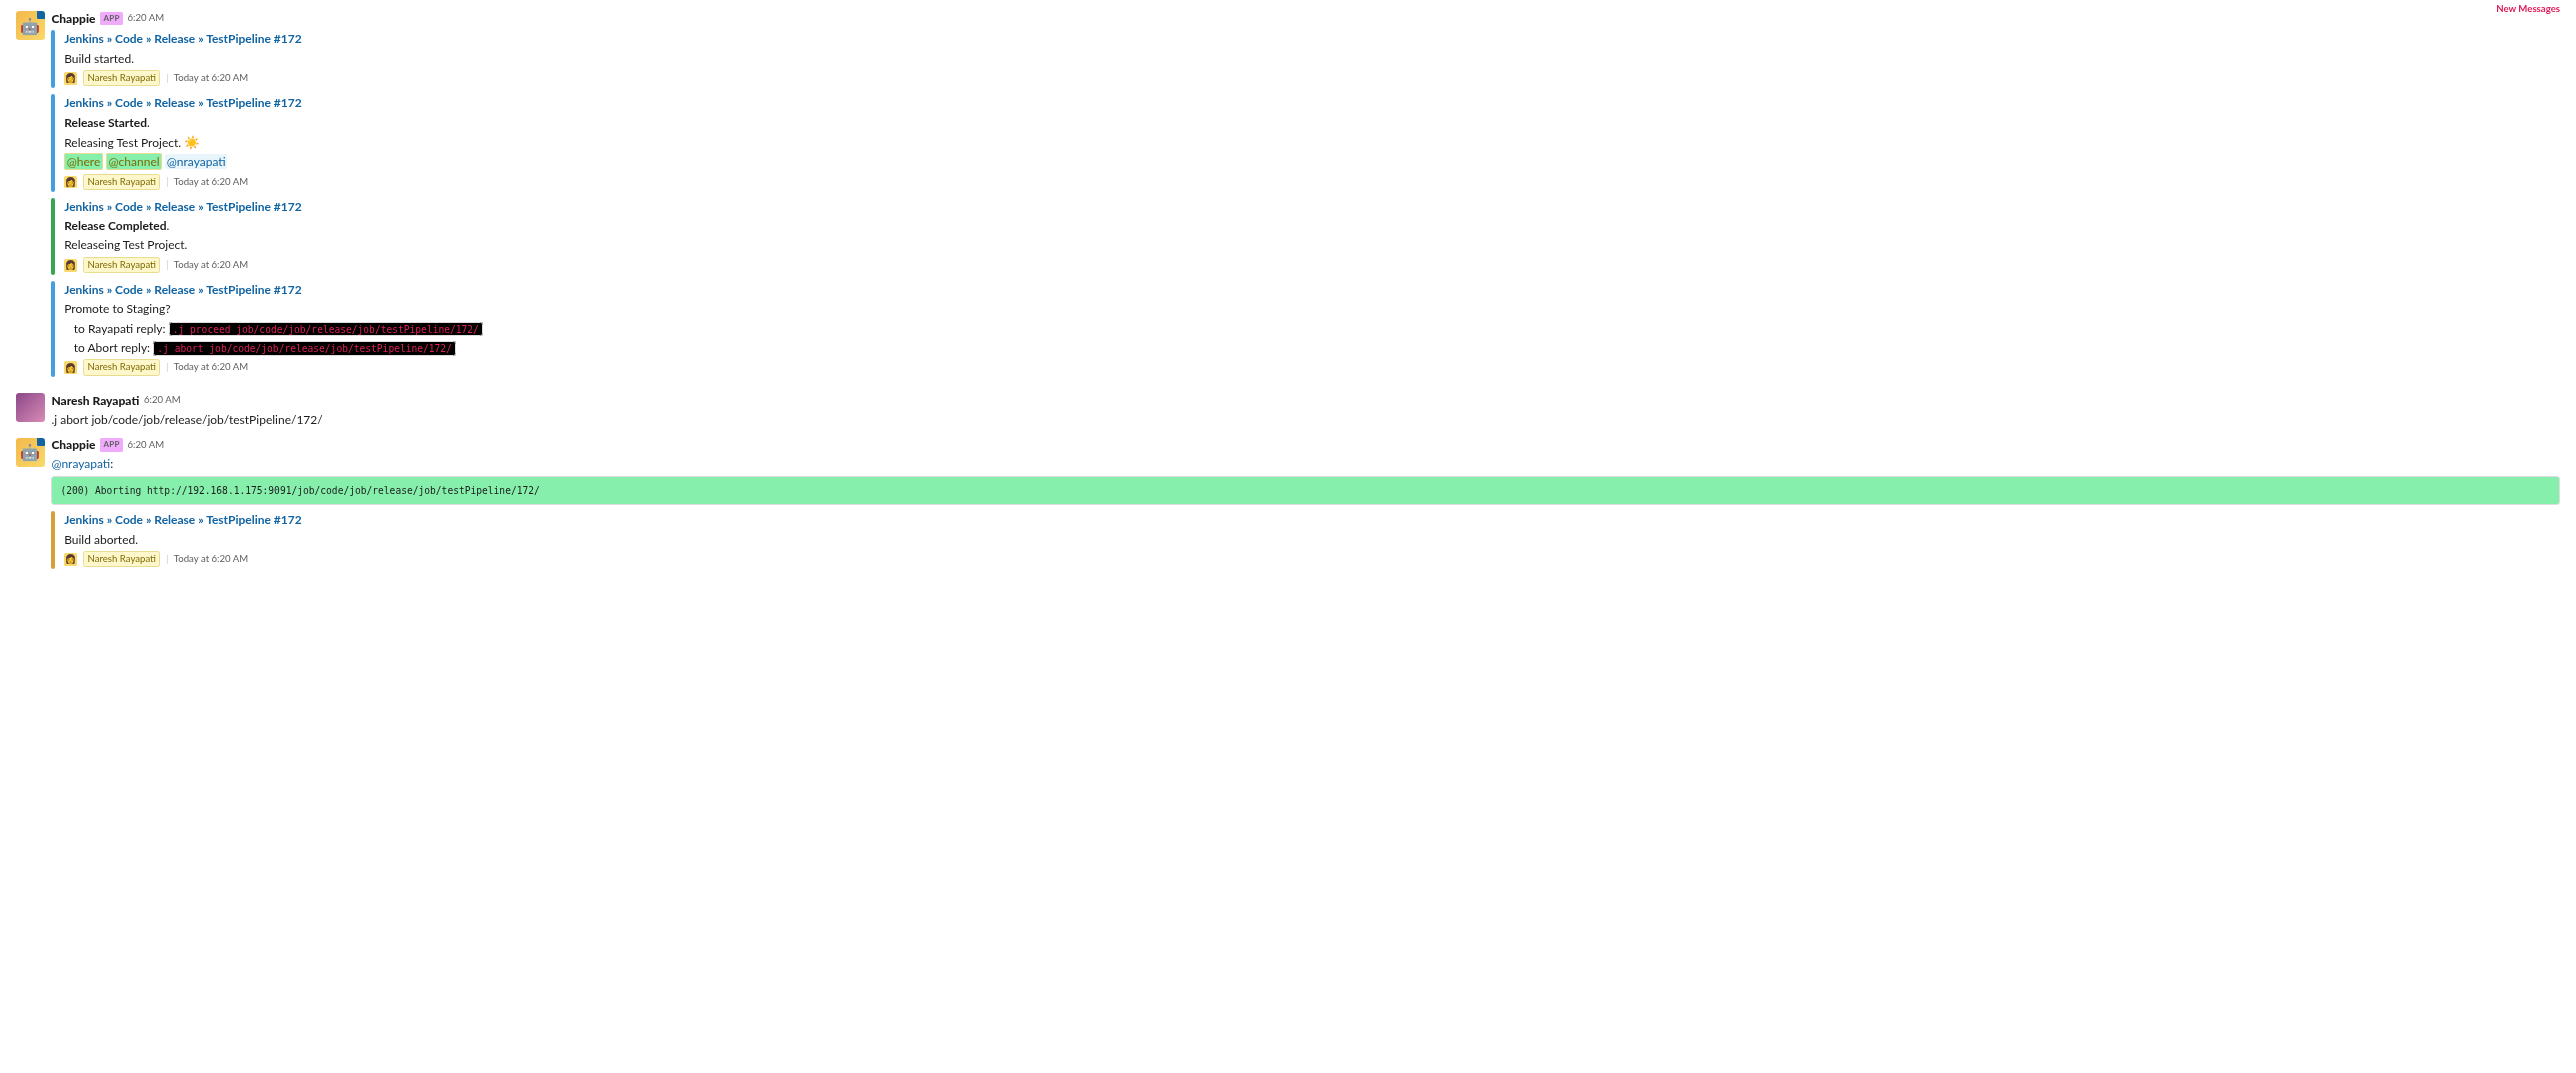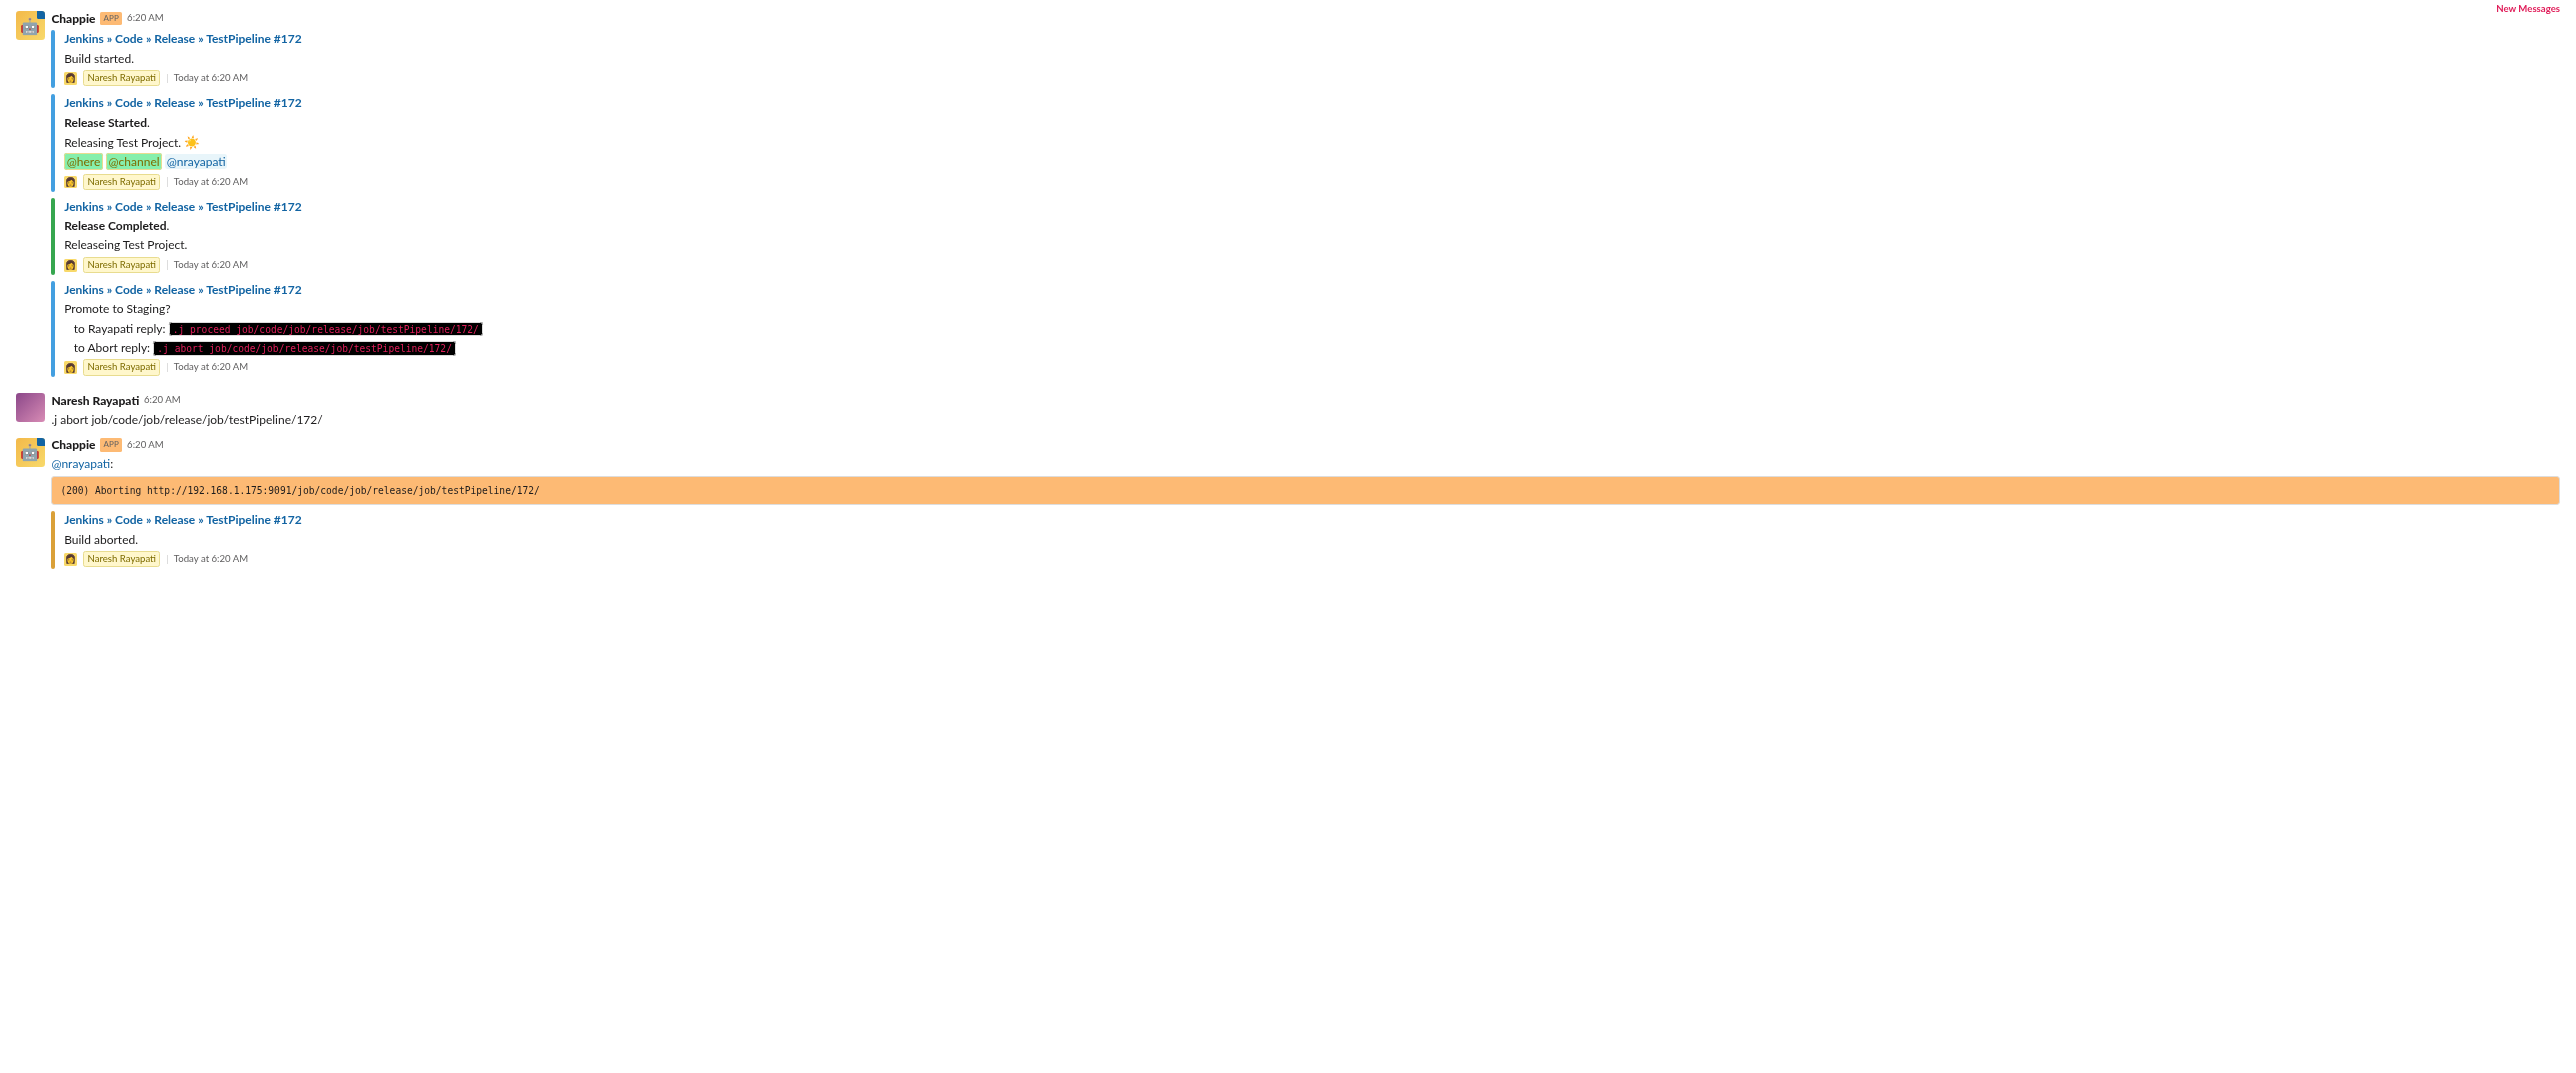--- a/index.html
+++ b/index.html
@@ -63,24 +63,24 @@
       align-items: center;
       gap: 4.8px;
       margin-bottom: 1.6px;
     }
     .author {
       font-weight: 900;
       color: #1d1c1d;
     }
     .app-badge {
       display: inline-block;
-      background: #fdba74;
+      background: #f0abfc;
       color: #616061;
       font-size: 8px;
-      font-weight: 400;
+      font-weight: 700;
       padding: 0.8px 3.2px;
       border-radius: 1.6px;
       letter-spacing: 0.2px;
     }
     .timestamp {
       color: #616061;
       font-size: 9.6px;
     }
     .msg-body {
       color: #1d1c1d;
@@ -174,21 +174,21 @@
       font-size: 9.6px;
       color: #e01e5a;
       background: #000000;
       border: 0.8px solid #ddd;
       border-radius: 2.4px;
       padding: 0.8px 3.2px;
     }
     .code-block {
       font-family: Monaco, Menlo, Consolas, monospace;
       font-size: 9.6px;
-      background: #fdba74;
+      background: #86efac;
       border: 0.8px solid #ddd;
       border-radius: 3.2px;
       padding: 6.4px 8px;
       margin-top: 3.2px;
       white-space: pre;
       overflow-x: auto;
       color: #1d1c1d;
     }
     .reply-row {
       margin-left: 9.6px;

